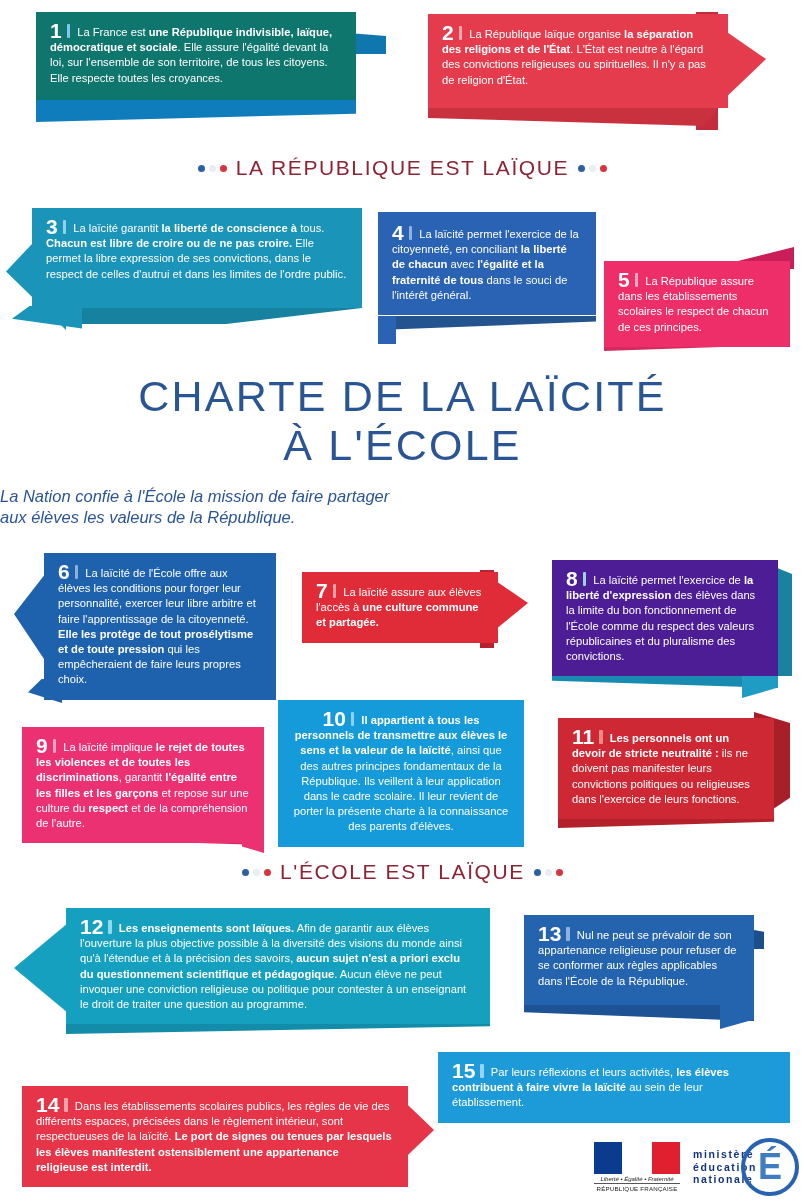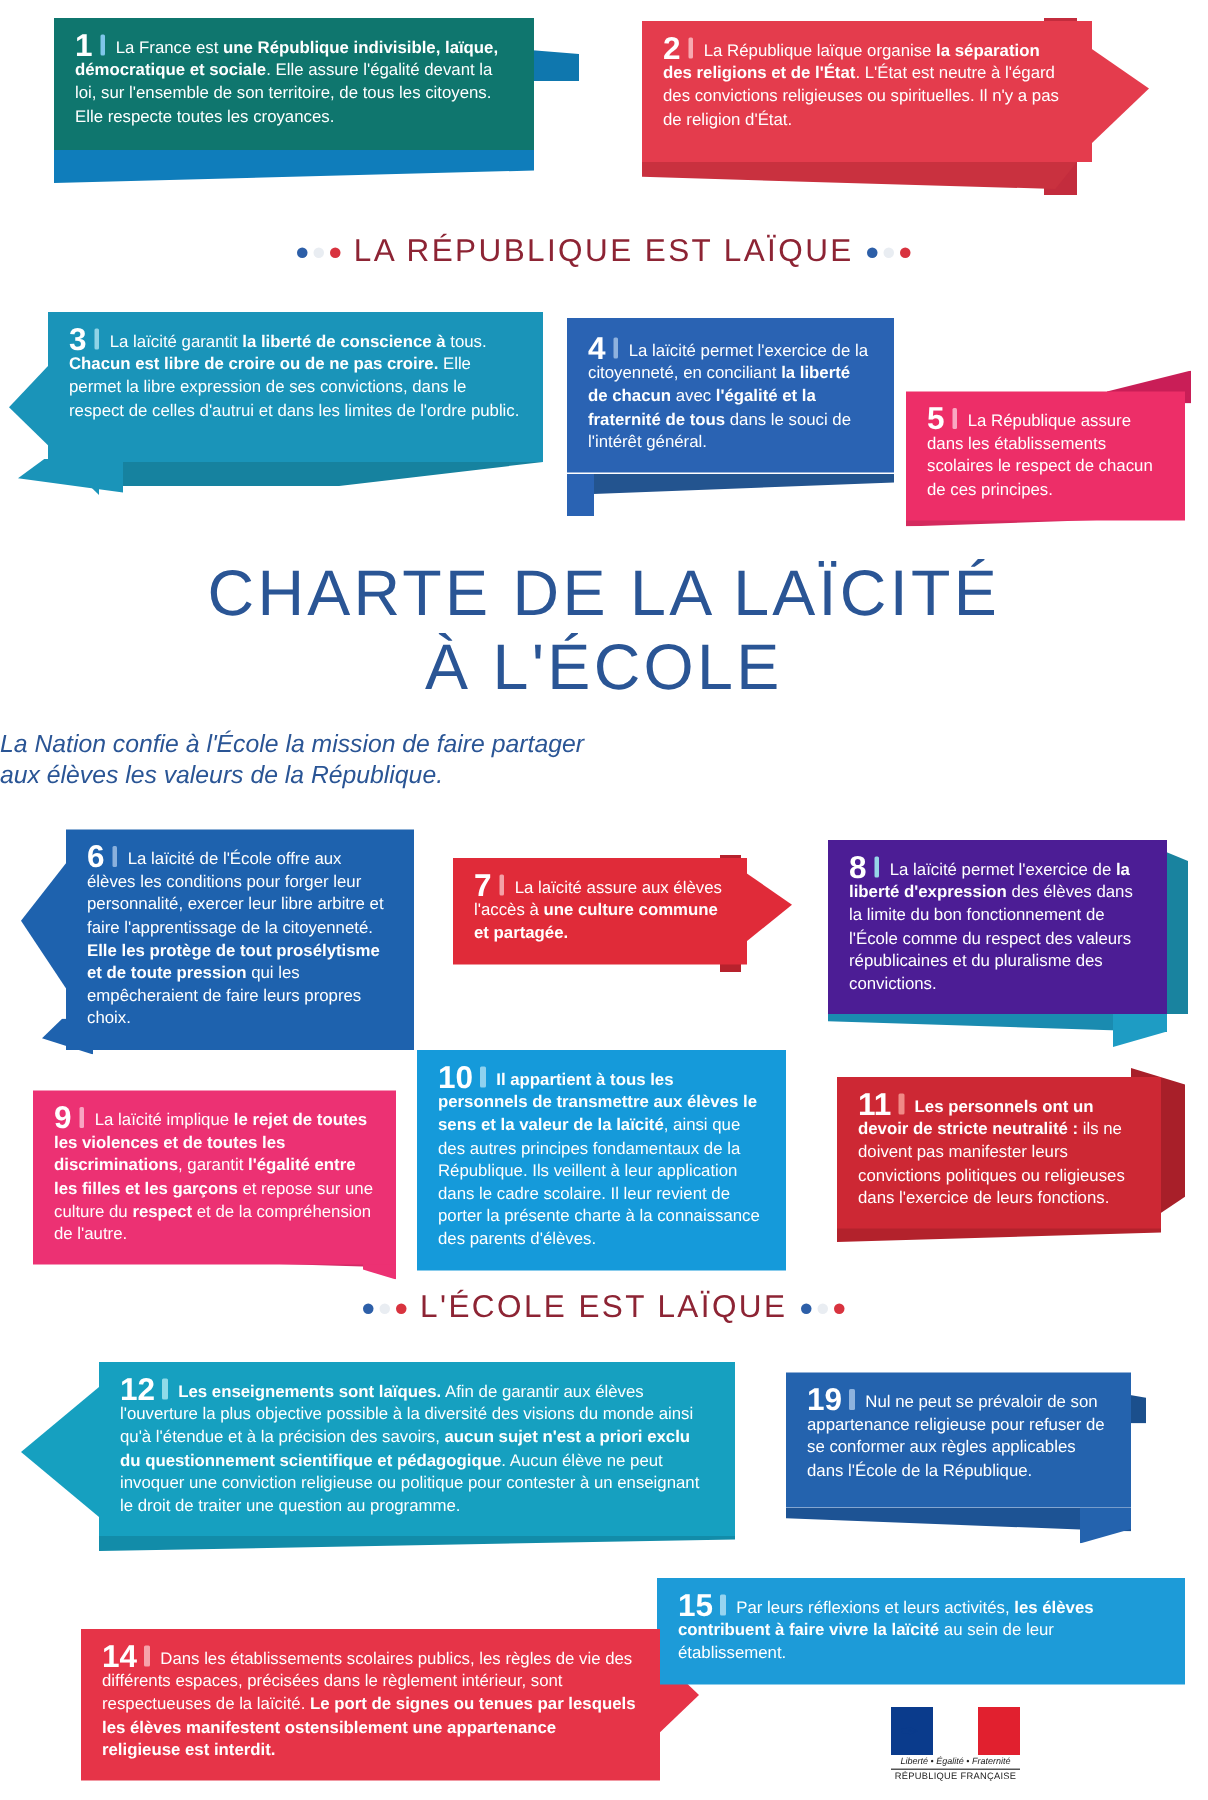--- a/index.html
+++ b/index.html
@@ -239,21 +239,21 @@
     <div class="body" style="background:#ec3173;min-height:104px;">
       <span class="num">9</span><span class="bar" style="background:#f8a5c2;"></span><span><span class="lite">La laïcité implique </span><b>le rejet de toutes les violences et de toutes les discriminations</b><span class="lite">, garantit </span><b>l'égalité entre les filles et les garçons</b><span class="lite"> et repose sur une culture du </span><b>respect</b><span class="lite"> et de la compréhension de l'autre.</span></span>
     </div>
     <div class="fold" style="left:0px;top:104px;width:242px;height:14px;background:#d22a66;
                 clip-path:polygon(0 0,100% 0,100% 100%,0 48%);"></div>
     <div class="fold" style="left:220px;top:104px;width:22px;height:22px;background:#ec3173;
                 clip-path:polygon(0 0,100% 0,100% 100%,0 70%);"></div>
   </div>
 
   <div class="ribbon" style="left:278px;top:700px;width:246px;">
-    <div class="body" style="background:#159ada;min-height:126px;">
+    <div class="body" style="background:#159ada;min-height:126px;text-align:center;">
       <span class="num">10</span><span class="bar" style="background:#8fd2ef;"></span><span><b>Il appartient à tous les personnels de transmettre aux élèves le sens et la valeur de la laïcité</b><span class="lite">, ainsi que des autres principes fondamentaux de la République. Ils veillent à leur application dans le cadre scolaire. Il leur revient de porter la présente charte à la connaissance des parents d'élèves.</span></span>
     </div>
     <div class="fold" style="left:0px;top:126px;width:246px;height:16px;background:#1287c0;
                 clip-path:polygon(0 0,100% 0,100% 50%,0 100%);"></div>
   </div>
 
   <div class="ribbon" style="left:558px;top:718px;width:216px;">
     <div class="fold" style="left:196px;top:-6px;width:36px;height:110px;background:#a81f29;
                 clip-path:polygon(0 0,100% 10%,100% 78%,0 100%);"></div>
     <div class="body" style="background:#cd2834;min-height:96px;">
@@ -284,38 +284,38 @@
       <span class="num">12</span><span class="bar" style="background:#90dbe8;"></span><span><b>Les enseignements sont laïques.</b><span class="lite"> Afin de garantir aux élèves l'ouverture la plus objective possible à la diversité des visions du monde ainsi qu'à l'étendue et à la précision des savoirs, </span><b>aucun sujet n'est a priori exclu du questionnement scientifique et pédagogique</b><span class="lite">. Aucun élève ne peut invoquer une conviction religieuse ou politique pour contester à un enseignant le droit de traiter une question au programme.</span></span>
     </div>
     <div class="fold" style="left:0px;top:112px;width:424px;height:14px;background:#128ca9;
                 clip-path:polygon(0 0,100% 0,100% 45%,0 100%);"></div>
   </div>
 
   <div class="ribbon" style="left:524px;top:915px;width:230px;">
     <div class="fold" style="left:212px;top:12px;width:28px;height:22px;background:#1b4f8c;
                 clip-path:polygon(0 0,100% 22%,100% 100%,0 100%);"></div>
     <div class="body" style="background:#2463ae;min-height:90px;">
-      <span class="num">19</span><span class="bar" style="background:#8eb3de;"></span><span><span class="lite">Nul ne peut se prévaloir de son appartenance religieuse pour refuser de se conformer aux règles applicables dans l'École de la République.</span></span>
+      <span class="num">13</span><span class="bar" style="background:#8eb3de;"></span><span><span class="lite">Nul ne peut se prévaloir de son appartenance religieuse pour refuser de se conformer aux règles applicables dans l'École de la République.</span></span>
     </div>
     <div class="fold" style="left:0px;top:90px;width:230px;height:16px;background:#1d5394;
                 clip-path:polygon(0 0,100% 0,100% 100%,0 45%);"></div>
     <div class="fold" style="left:196px;top:90px;width:34px;height:24px;background:#2463ae;
                 clip-path:polygon(0 0,100% 0,100% 60%,0 100%);"></div>
   </div>
 
   <div class="ribbon" style="left:438px;top:1052px;width:352px;">
     <div class="body" style="background:#1d9bd8;min-height:44px;">
       <span class="num">15</span><span class="bar" style="background:#96d4f0;"></span><span><span class="lite">Par leurs réflexions et leurs activités, </span><b>les élèves contribuent à faire vivre la laïcité</b><span class="lite"> au sein de leur établissement.</span></span>
     </div>
     <div class="fold" style="left:0px;top:44px;width:352px;height:14px;background:#1686bc;
                 clip-path:polygon(0 0,100% 0,100% 30%,0 100%);"></div>
     <div class="fold" style="left:0px;top:44px;width:26px;height:24px;background:#1d9bd8;"></div>
   </div>
 
-  <div class="ribbon" style="left:22px;top:1086px;width:386px;margin-left:32px;">
+  <div class="ribbon" style="left:22px;top:1086px;width:386px;">
     <div class="fold" style="left:366px;top:0px;width:46px;height:88px;background:#e63448;
                 clip-path:polygon(0 0,100% 50%,0 100%);"></div>
     <div class="body" style="background:#e63448;min-height:82px;">
       <span class="num">14</span><span class="bar" style="background:#f6a3ab;"></span><span><span class="lite">Dans les établissements scolaires publics, les règles de vie des différents espaces, précisées dans le règlement intérieur, sont respectueuses de la laïcité. </span><b>Le port de signes ou tenues par lesquels les élèves manifestent ostensiblement une appartenance religieuse est interdit.</b></span>
     </div>
     <div class="fold" style="left:0px;top:82px;width:386px;height:14px;background:#c62b3c;
                 clip-path:polygon(0 0,100% 0,92% 100%,0 55%);"></div>
   </div>
 
   <div class="logo" style="left:594px;top:1138px;">
@@ -323,15 +323,23 @@
       <div class="flagrow">
         <div class="bluepart">
           <div class="marianne">✒</div>
         </div>
         <div class="whitepart"></div>
         <div class="redpart"></div>
       </div>
       <div class="devise">Liberté • Égalité • Fraternité</div>
       <div class="rf">RÉPUBLIQUE FRANÇAISE</div>
     </div>
+    <div class="minblock">
+      <div class="mintext">
+        <div>ministère</div>
+        <div>éducation</div>
+        <div>nationale</div>
+      </div>
+      <div class="ecircle">É</div>
+    </div>
   </div>
 
 </div>
 
 </body></html>

